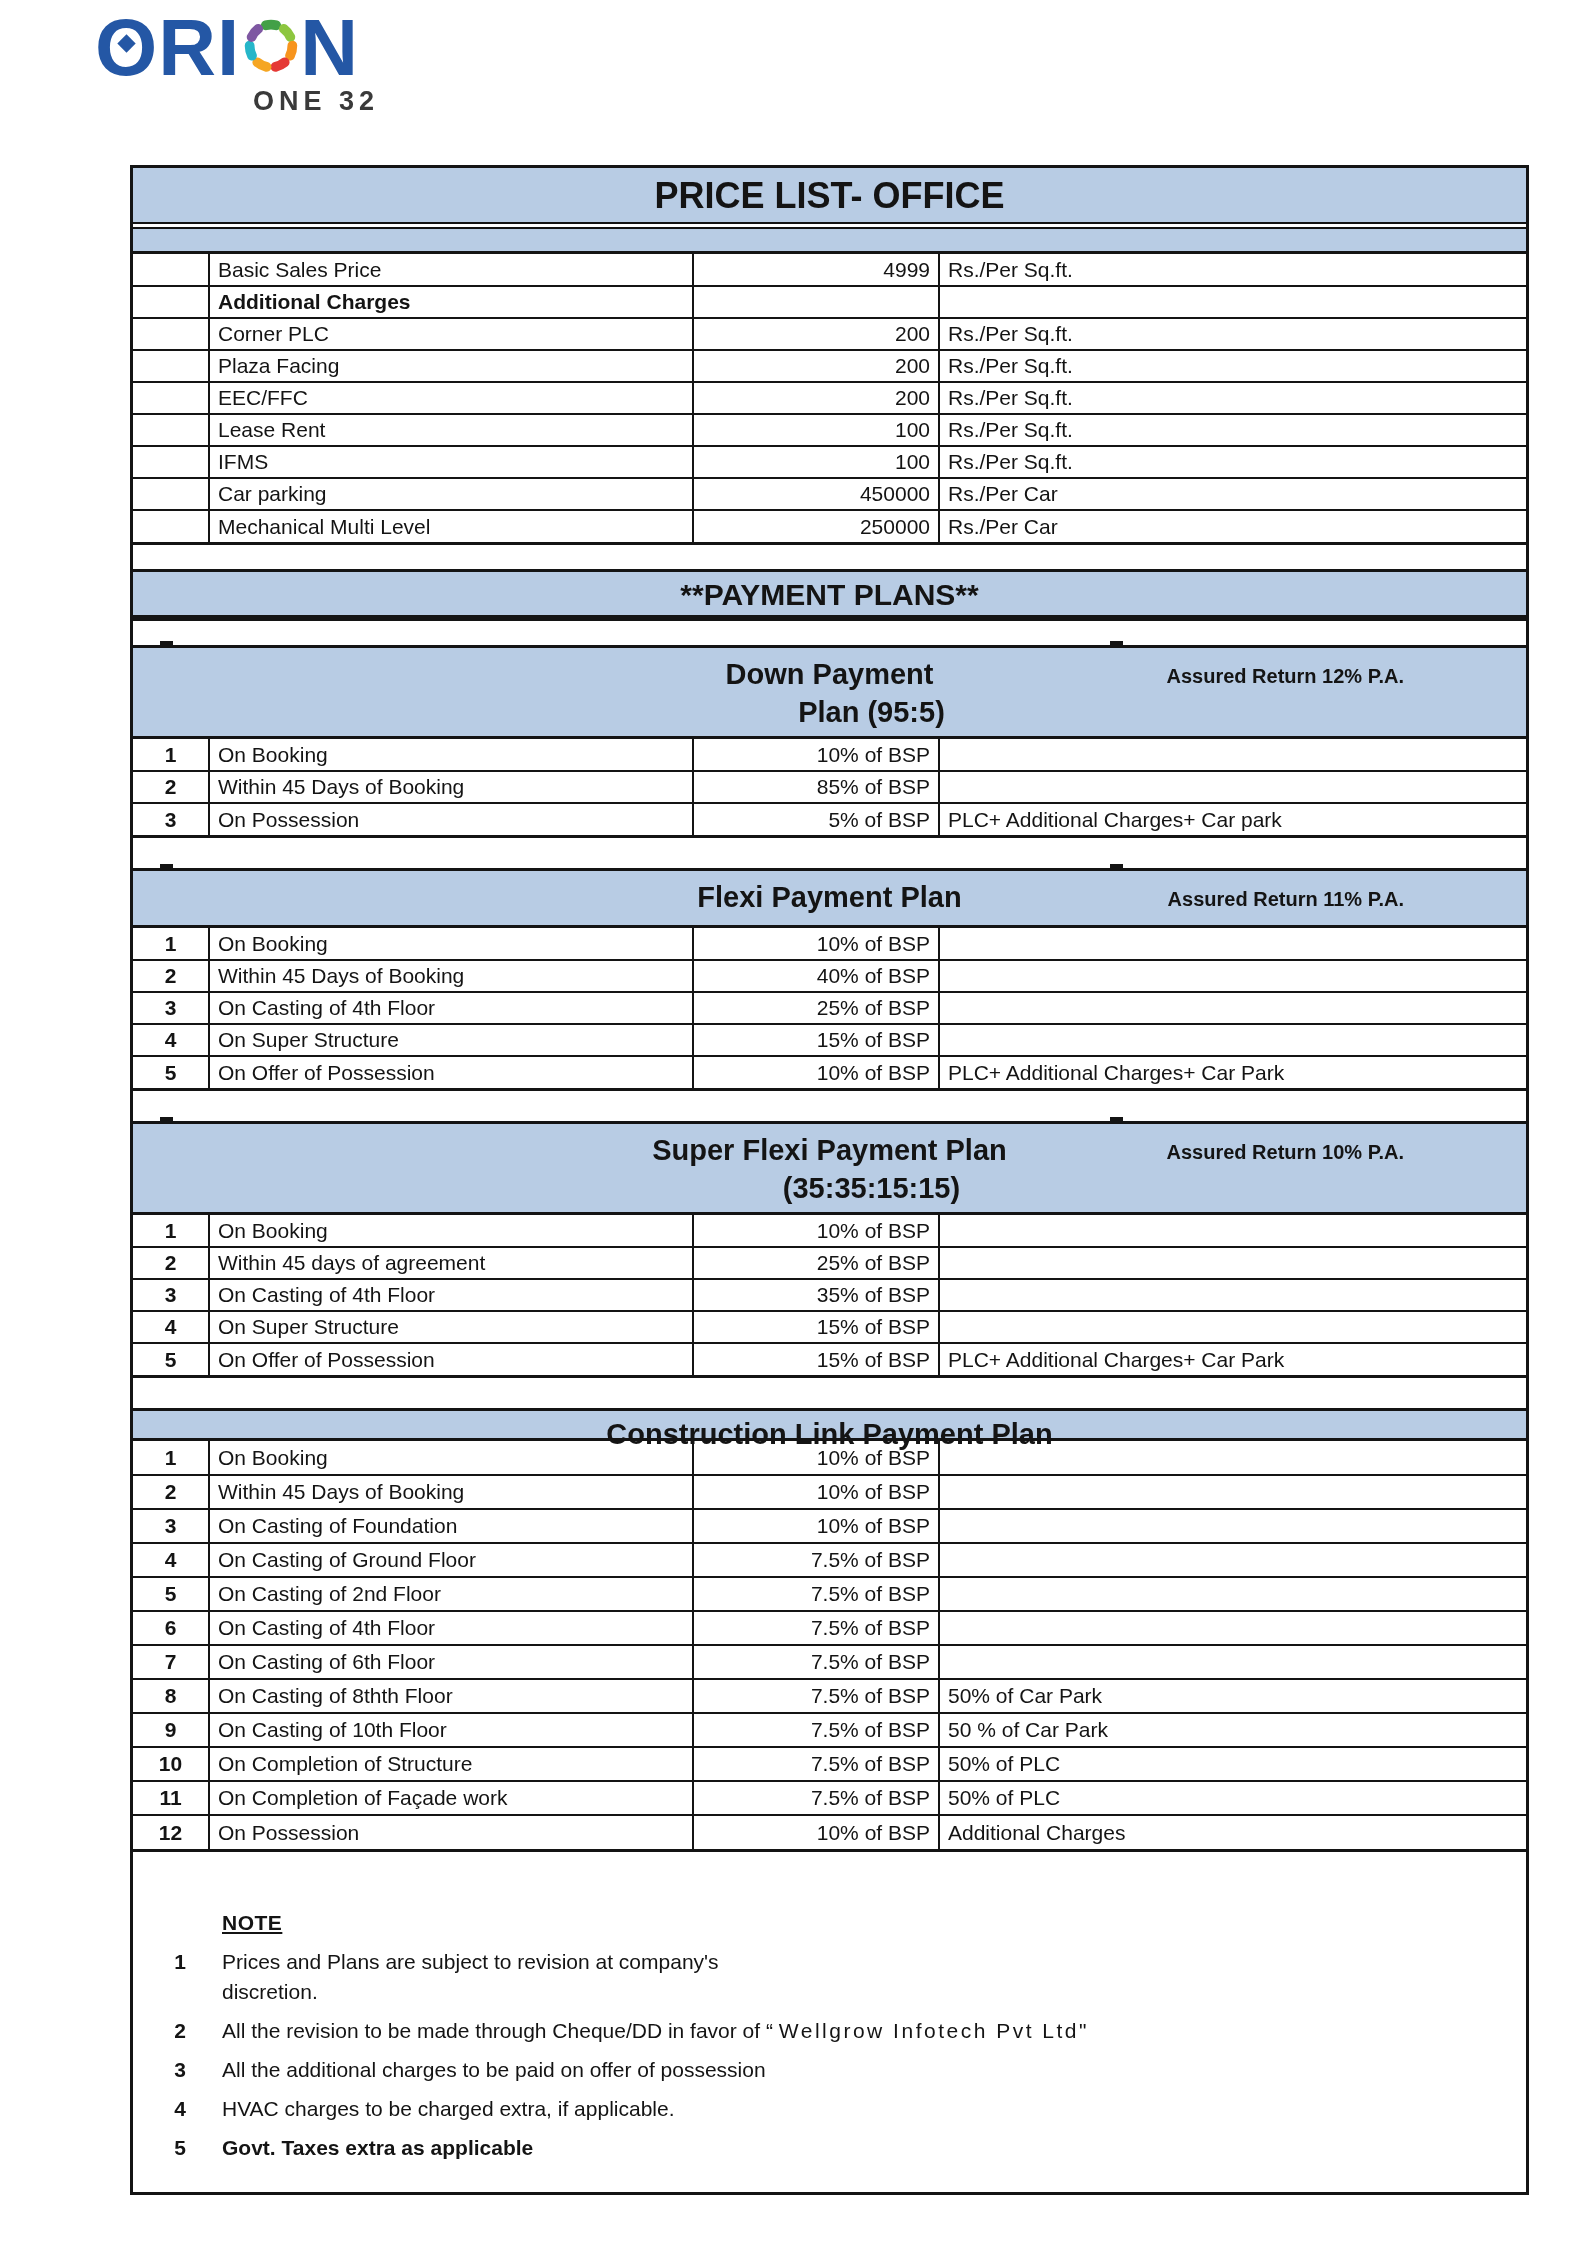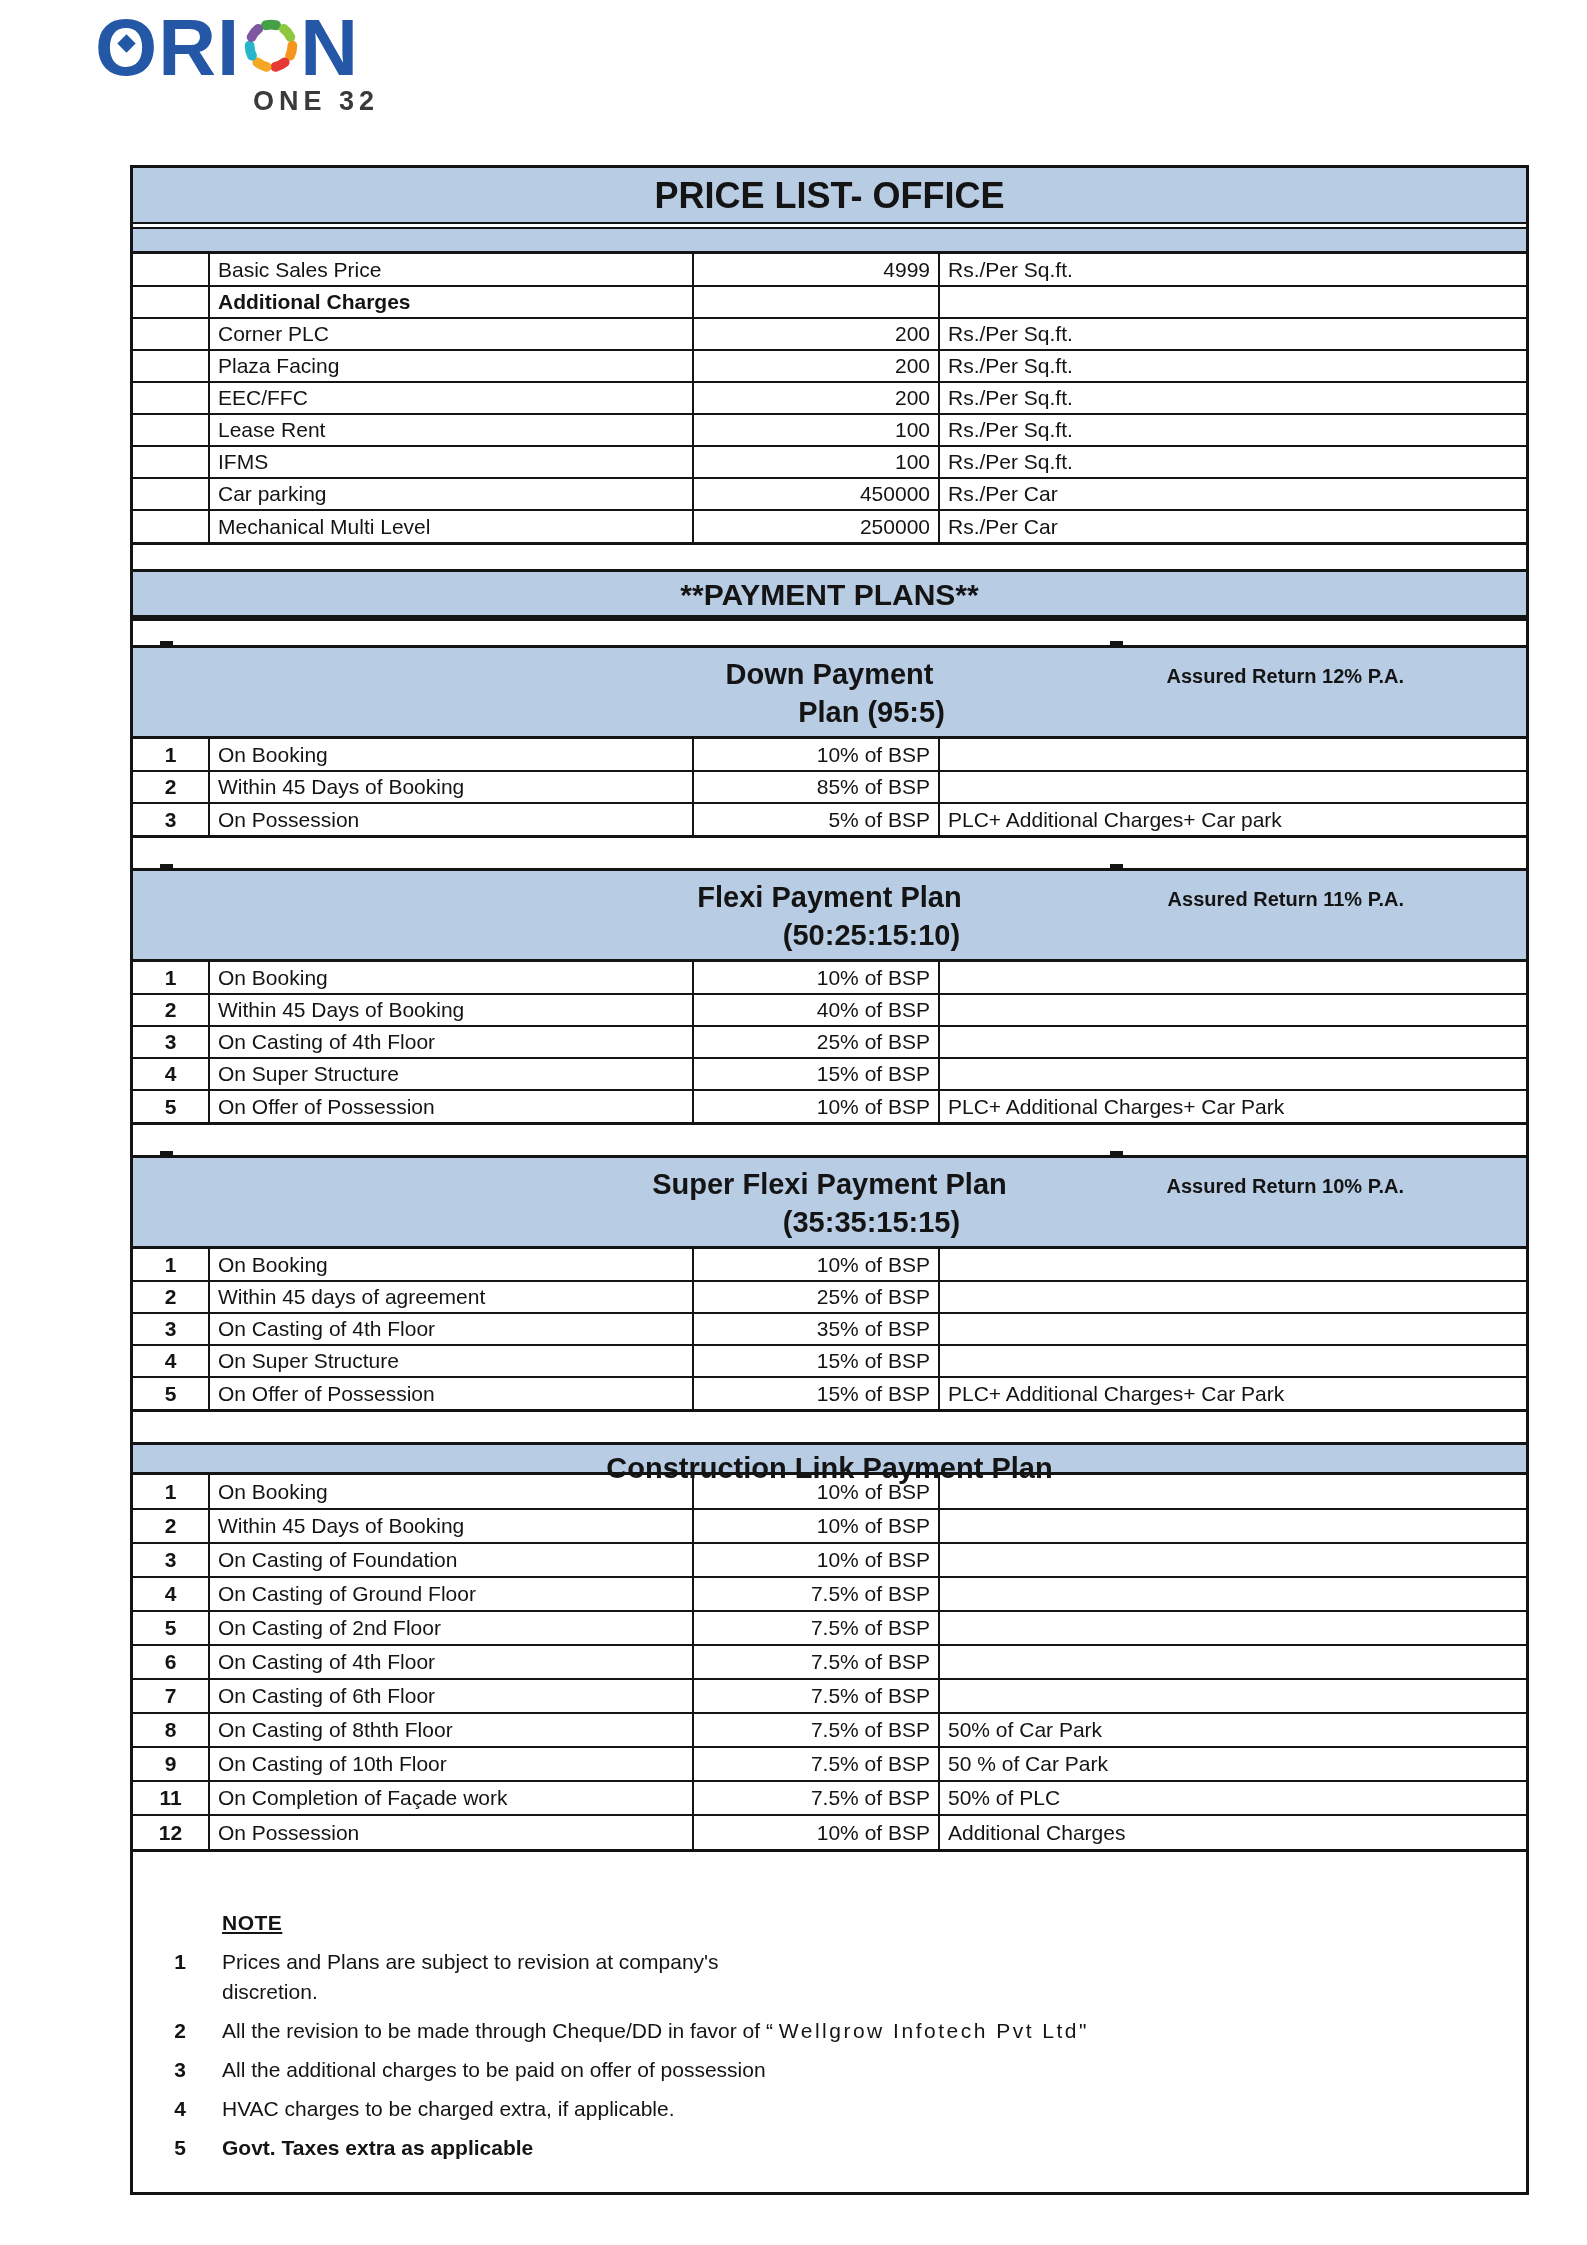--- a/index.html
+++ b/index.html
@@ -235,21 +235,20 @@
 
     <div class="spacer gap">
       <i class="dash d1"></i>
       <i class="dash d2"></i>
     </div>
     <div class="plan-header">
       <div class="ph1">
         <span>Flexi Payment Plan</span>
         <span class="ph-assured">Assured Return 11% P.A.</span>
       </div>
-      <div class="ph2">(50:25:15:10)</div>
     </div>
     <table class="grid">
       <colgroup>
           <col style="width:76px">
           <col style="width:484px">
           <col style="width:246px">
           <col>
         </colgroup>
       <tbody>
 
@@ -416,20 +415,26 @@
             <td class="remark">50% of Car Park</td>
           </tr>
 
           <tr>
             <td class="sn">9</td>
             <td class="label">On Casting of 10th Floor</td>
             <td class="val">7.5% of BSP</td>
             <td class="remark">50 % of Car Park</td>
           </tr>
 
+          <tr>
+            <td class="sn">10</td>
+            <td class="label">On Completion of Structure</td>
+            <td class="val">7.5% of BSP</td>
+            <td class="remark">50% of PLC</td>
+          </tr>
 
           <tr>
             <td class="sn">11</td>
             <td class="label">On Completion of Façade work</td>
             <td class="val">7.5% of BSP</td>
             <td class="remark">50% of PLC</td>
           </tr>
 
           <tr>
             <td class="sn">12</td>

